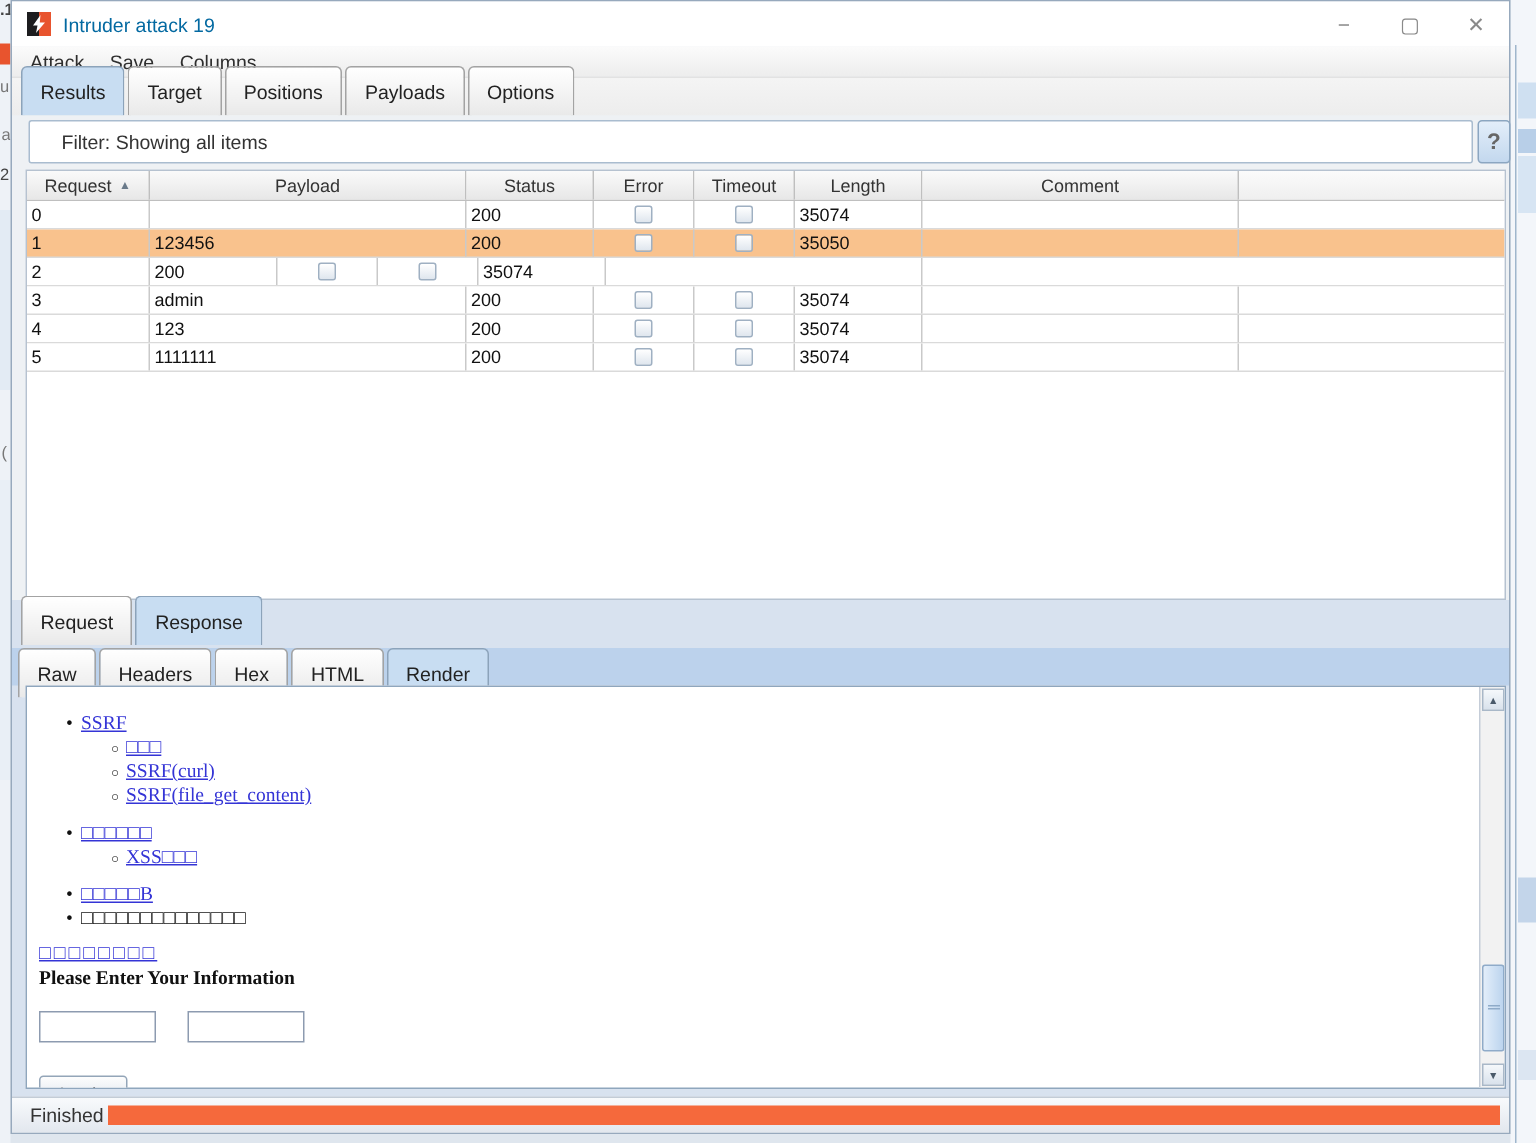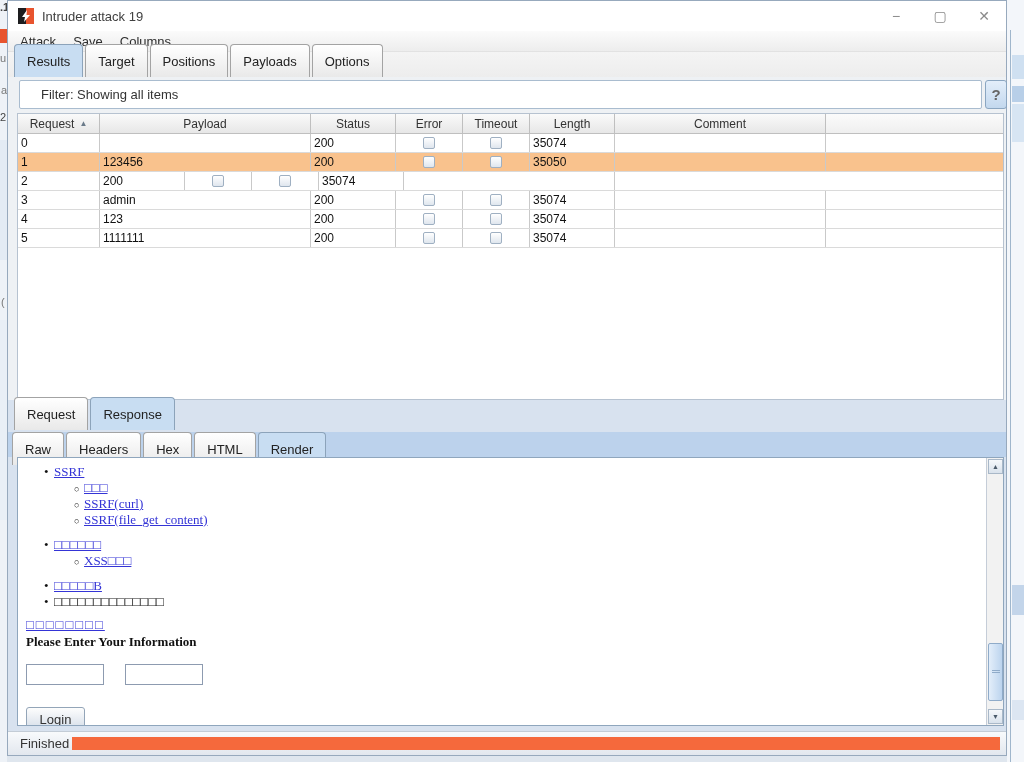--- a/index.html
+++ b/index.html
@@ -16,21 +16,21 @@
   
   .window { position:absolute; left:7px; top:0; width:1000px; height:756px;
             background:#eef1f4; border:1px solid #97a9bd; }
 
   
   .titlebar { position:absolute; left:0; top:0; width:998px; height:30px; background:#ffffff;
               display:flex; align-items:center; }
   .app-icon { width:16px; height:16px; margin-left:10px; position:relative;
               background:linear-gradient(to right,#1d1d1f 50%, #e8542e 50%); }
   .app-icon svg { position:absolute; left:3px; top:2px; }
-  .title-text { margin-left:8px; font-size:13px; color:#404040; }
+  .title-text { margin-left:8px; font-size:13px; color:#0369a1; }
   .win-controls { margin-left:auto; display:flex; }
   .win-btn { width:44px; height:28px; display:flex; align-items:center; justify-content:center;
              color:#8a8a8a; font-size:14px; }
 
   
   .menubar { position:absolute; left:0; top:30px; width:998px; height:21px;
              background:linear-gradient(#fbfbfb,#ededed); border-bottom:1px solid #e2e2e2;
              display:flex; align-items:center; gap:17px; padding-left:12px; }
   .menu-item { font-size:13px; color:#2e2e2e; }
 
@@ -72,21 +72,21 @@
   
   .bottom-panel { position:absolute; left:0; top:399px; width:998px; height:331px; background:#d8e2ef; }
   .rr-tabs { position:absolute; left:6px; top:6px; display:flex; align-items:flex-end; height:24px; }
   .subtab-strip { position:absolute; left:0; top:32px; width:998px; height:25px; background:#bcd2ec;
                   display:flex; padding-left:4px; }
 
   .render-area { position:absolute; left:9px; top:57px; width:987px; height:269px;
                  background:#ffffff; border:1px solid #8fa6bd; overflow:hidden;
                  font-family:"Liberation Serif", serif; font-size:13px; color:#111; }
   .render-inner { position:absolute; left:0; top:0; width:968px; height:267px; overflow:hidden; padding:4px 0 0 8px; }
-  .rlist { list-style:none; margin-top:2px; }
+  .rlist { list-style:none; margin-top:12px; }
   .rlist li { line-height:15px; }
   .li-1 { padding-left:28px; position:relative; margin-top:1px; }
   .li-1::before { content:"•"; position:absolute; left:18px; }
   .li-2 { padding-left:58px; position:relative; margin-top:1px; }
   .li-2::before { content:"○"; position:absolute; left:48px; font-size:9px; top:2px; }
   .gap-before { margin-top:10px !important; }
   .rlink { color:#3434d6; text-decoration:underline; }
   .home-link { display:inline-block; margin-top:8px; color:#3434d6; text-decoration:underline;
                letter-spacing:2px; }
   .form-heading { font-weight:bold; font-size:13px; margin-top:1px; }

